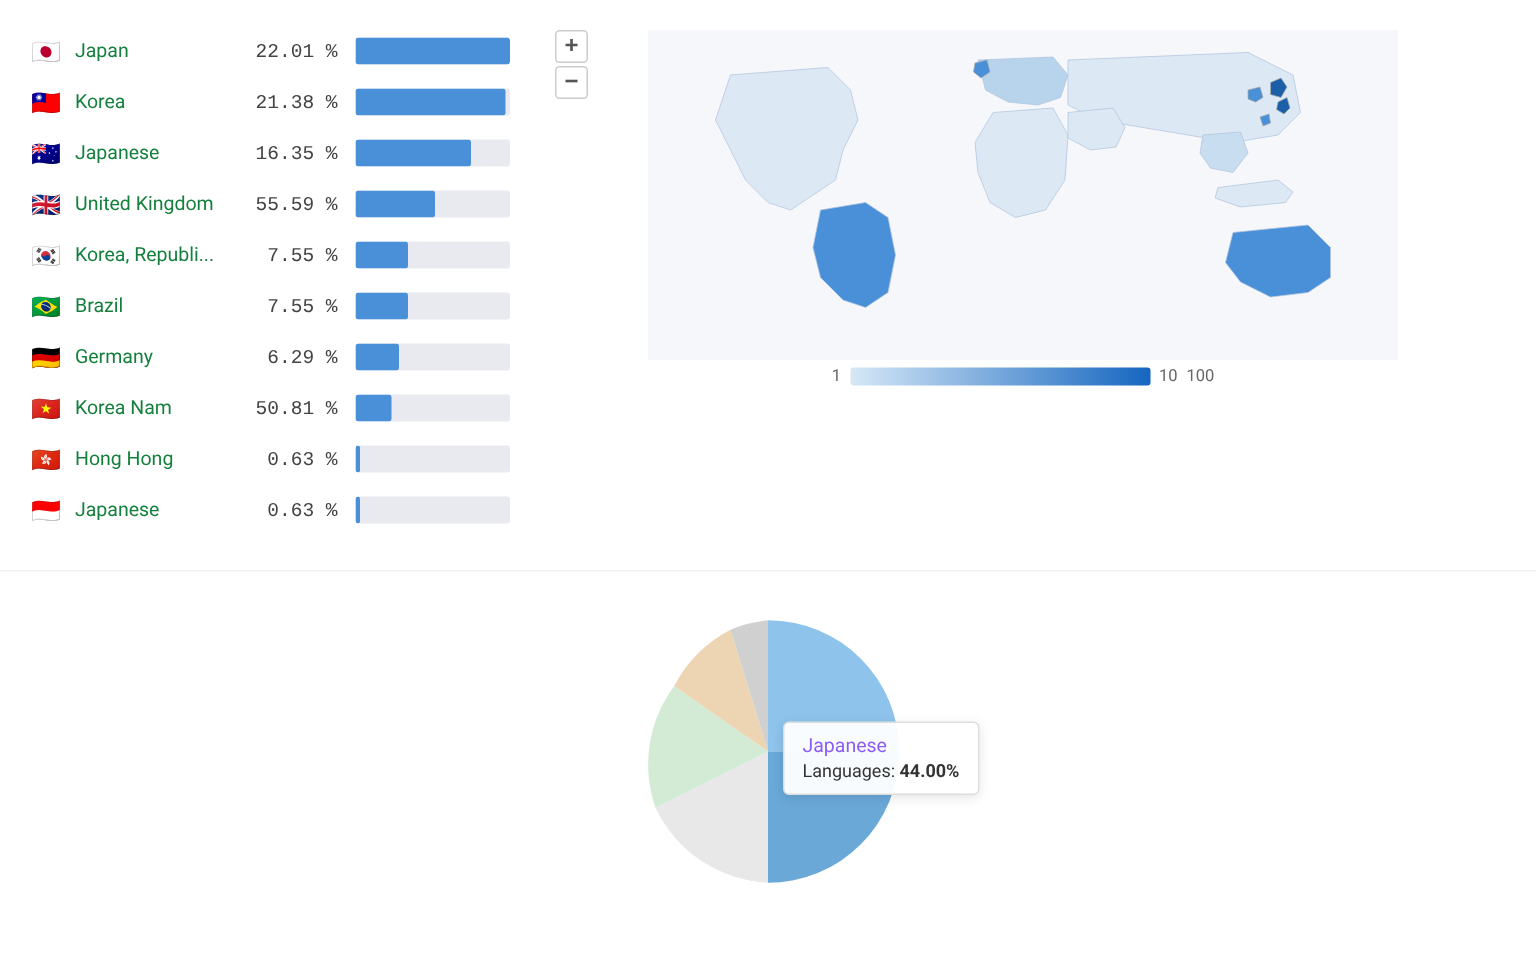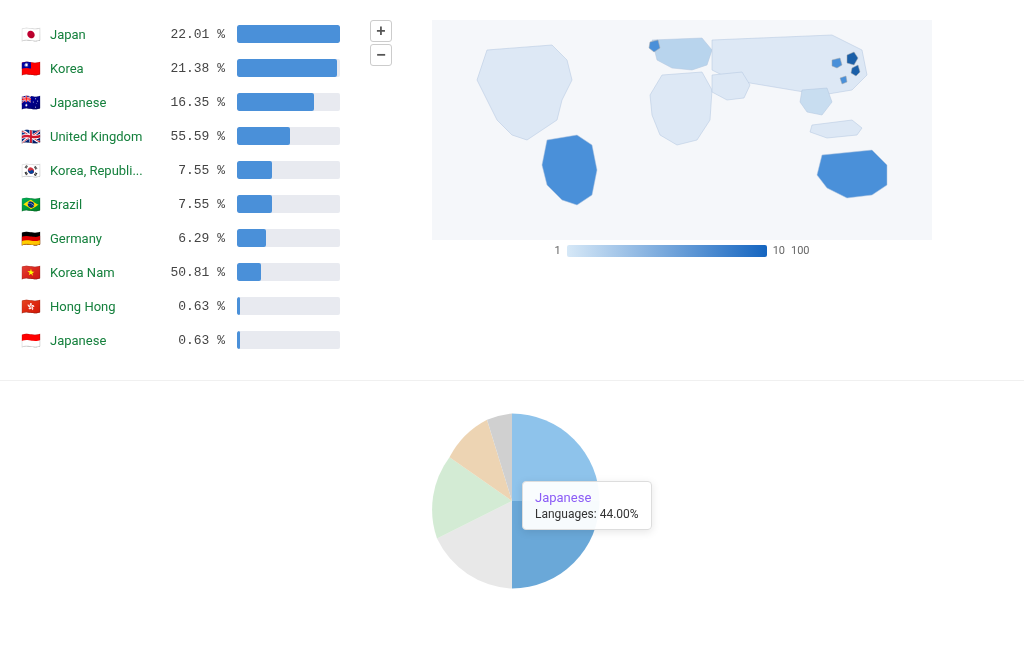--- a/index.html
+++ b/index.html
@@ -177,21 +177,21 @@
     .tooltip-title {
       font-size: 13px;
       color: #8b5cf6;
       margin-bottom: 2px;
     }
     .tooltip-value {
       font-size: 12px;
       color: #333;
     }
     .tooltip-value strong {
-      font-weight: 400;
+      font-weight: 700;
     }
     
     .branding {
       text-align: right;
       padding: 10px 20px;
       font-size: 12px;
       color: #999;
     }
   </style>
 </head>

